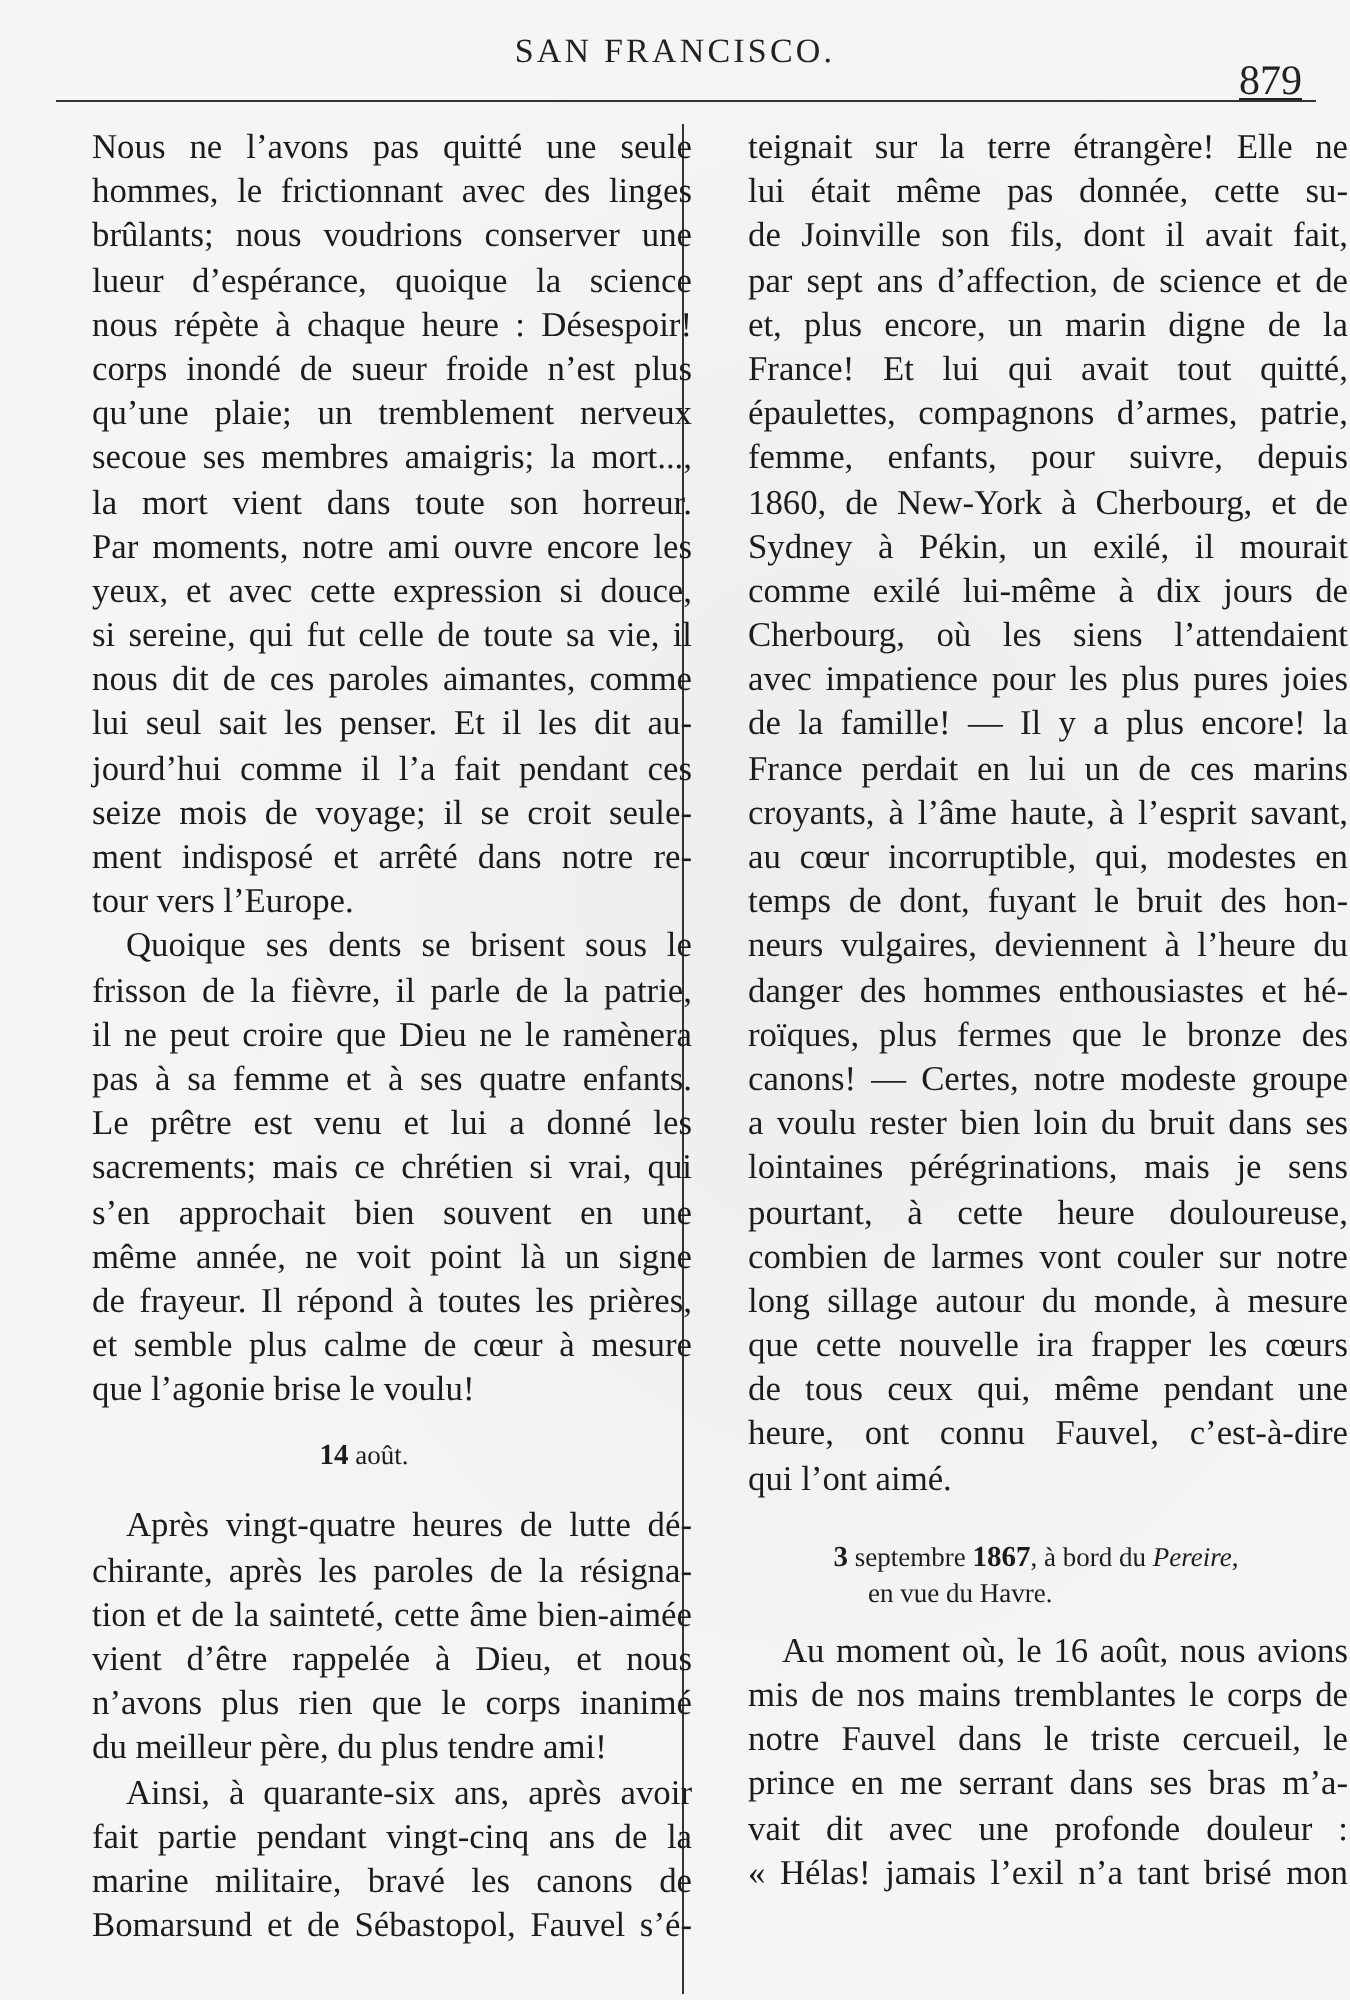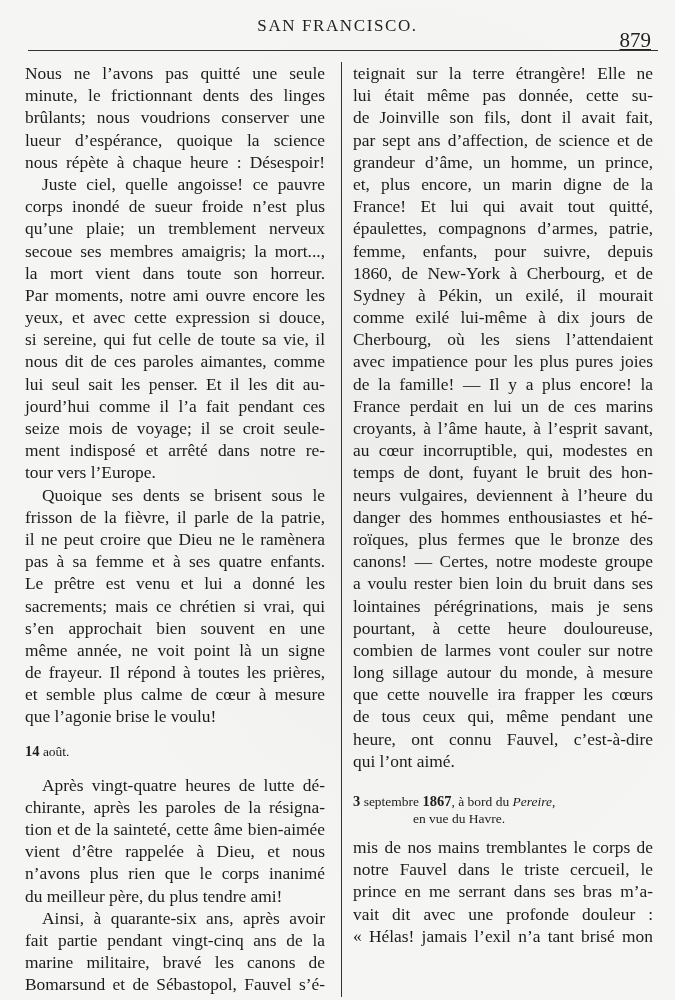--- a/index.html
+++ b/index.html
@@ -54,20 +54,21 @@
       top: 50px;
       left: 28px;
       width: 630px;
       height: 0;
       border-top: 1.5px solid #333;
     }
     .column {
       position: absolute;
       top: 62px;
       width: 300px;
+      margin-left: 21px;
     }
     .col-left { left: 25px; }
     .col-right { left: 353px; width: 300px; }
     .col-divider {
       position: absolute;
       left: 341px;
       top: 62px;
       width: 0;
       height: 935px;
       border-left: 1.3px solid #333;
@@ -82,21 +83,21 @@
       white-space: nowrap;
       overflow: visible;
     }
     .line.indent { padding-left: 17px; }
     .line.last { text-align-last: left; }
     .dateline {
       display: block;
       height: 22px;
       line-height: 22px;
       font-size: 13.5px;
-      text-align: left;
+      text-align: center;
       padding-right: 28px;
     }
     .dateline .num { font-size: 14.5px; font-weight: bold; }
     .dateline i { font-style: italic; }
     .dateline.center { text-align: left; padding-right: 0; padding-left: 60px; }
     .gap-s { display: block; height: 12px; }
     .gap-m { display: block; height: 18px; }
   </style>
 </head>
 <body>
@@ -107,27 +108,26 @@
     <span class="running-title">SAN FRANCISCO.</span>
     <span class="page-number">879</span>
   </div>
   <div class="head-rule"></div>
 
   <div class="col-divider"></div>
 
   <div class="column col-left">
     <div>
       <span class="line">Nous ne l’avons pas quitté une seule</span>
-      <span class="line">minute, le frictionnant dents des linges</span>
+      <span class="line">hommes, le frictionnant avec des linges</span>
       <span class="line">brûlants; nous voudrions conserver une</span>
       <span class="line">lueur d’espérance, quoique la science</span>
       <span class="line">nous répète à chaque heure : Désespoir!</span>
     </div>
     <div>
-      <span class="line indent">Juste ciel, quelle angoisse! ce pauvre</span>
       <span class="line">corps inondé de sueur froide n’est plus</span>
       <span class="line">qu’une plaie; un tremblement nerveux</span>
       <span class="line">secoue ses membres amaigris; la mort...,</span>
       <span class="line">la mort vient dans toute son horreur.</span>
       <span class="line">Par moments, notre ami ouvre encore les</span>
       <span class="line">yeux, et avec cette expression si douce,</span>
       <span class="line">si sereine, qui fut celle de toute sa vie, il</span>
       <span class="line">nous dit de ces paroles aimantes, comme</span>
       <span class="line">lui seul sait les penser. Et il les dit au-</span>
       <span class="line">jourd’hui comme il l’a fait pendant ces</span>
@@ -169,21 +169,20 @@
       <span class="line">Bomarsund et de Sébastopol, Fauvel s’é-</span>
     </div>
   </div>
 
   <div class="column col-right">
     <div>
       <span class="line">teignait sur la terre étrangère! Elle ne</span>
       <span class="line">lui était même pas donnée, cette su-</span>
       <span class="line">de Joinville son fils, dont il avait fait,</span>
       <span class="line">par sept ans d’affection, de science et de</span>
-      <span class="line">grandeur d’âme, un homme, un prince,</span>
       <span class="line">et, plus encore, un marin digne de la</span>
       <span class="line">France! Et lui qui avait tout quitté,</span>
       <span class="line">épaulettes, compagnons d’armes, patrie,</span>
       <span class="line">femme, enfants, pour suivre, depuis</span>
       <span class="line">1860, de New-York à Cherbourg, et de</span>
       <span class="line">Sydney à Pékin, un exilé, il mourait</span>
       <span class="line">comme exilé lui-même à dix jours de</span>
       <span class="line">Cherbourg, où les siens l’attendaient</span>
       <span class="line">avec impatience pour les plus pures joies</span>
       <span class="line">de la famille! — Il y a plus encore! la</span>
@@ -208,20 +207,21 @@
     <span class="gap-m"></span>
     <div class="dateline" style="padding-right:12px;">
       <span class="num">3</span>
       <span>septembre</span>
       <span class="num">1867</span><span>, à bord du</span>
       <i>Pereire</i><span>,</span>
     </div>
     <div class="dateline center" style="margin-top:-4px;">en vue du Havre.</div>
     <span class="gap-s" style="height:6px;"></span>
     <div>
+      <span class="line indent">Au moment où, le 16 août, nous avions</span>
       <span class="line">mis de nos mains tremblantes le corps de</span>
       <span class="line">notre Fauvel dans le triste cercueil, le</span>
       <span class="line">prince en me serrant dans ses bras m’a-</span>
       <span class="line">vait dit avec une profonde douleur :</span>
       <span class="line">« Hélas! jamais l’exil n’a tant brisé mon</span>
     </div>
   </div>
 
 </div>
 

